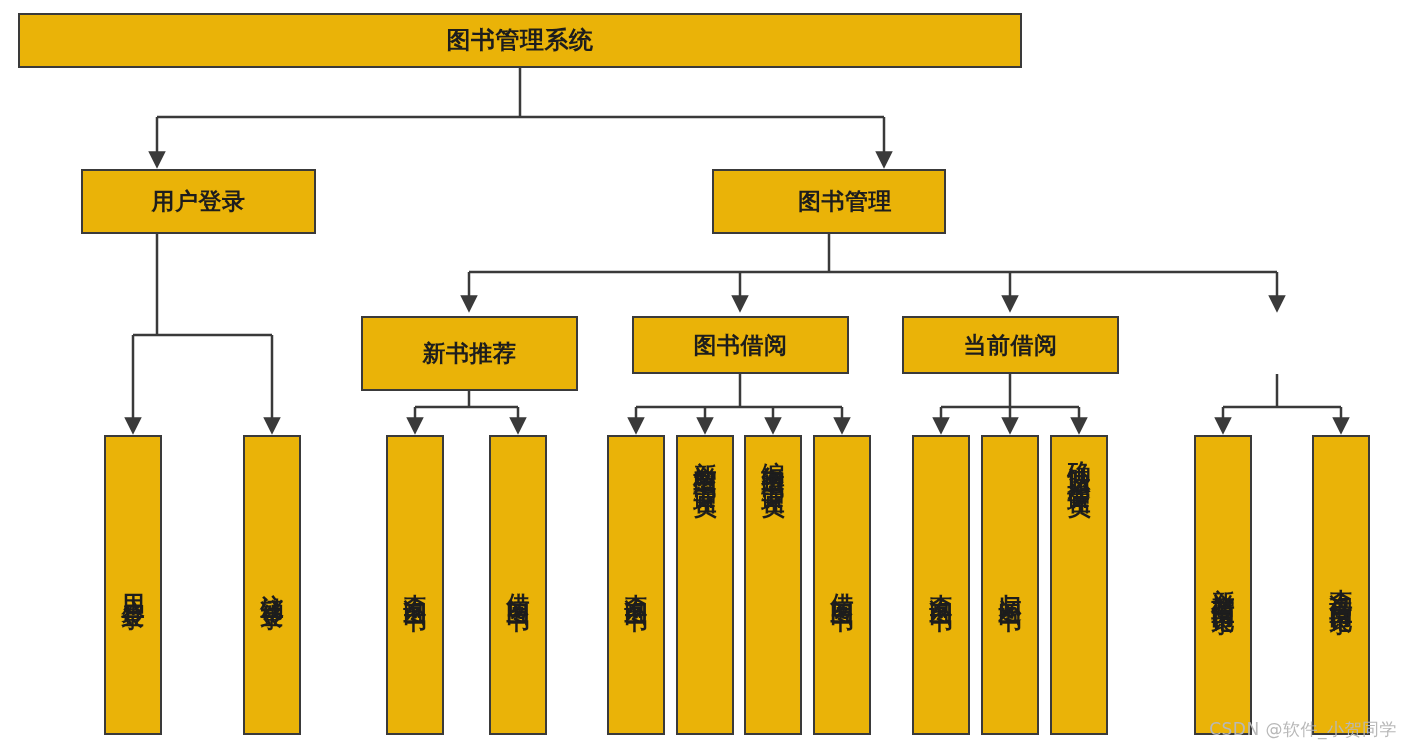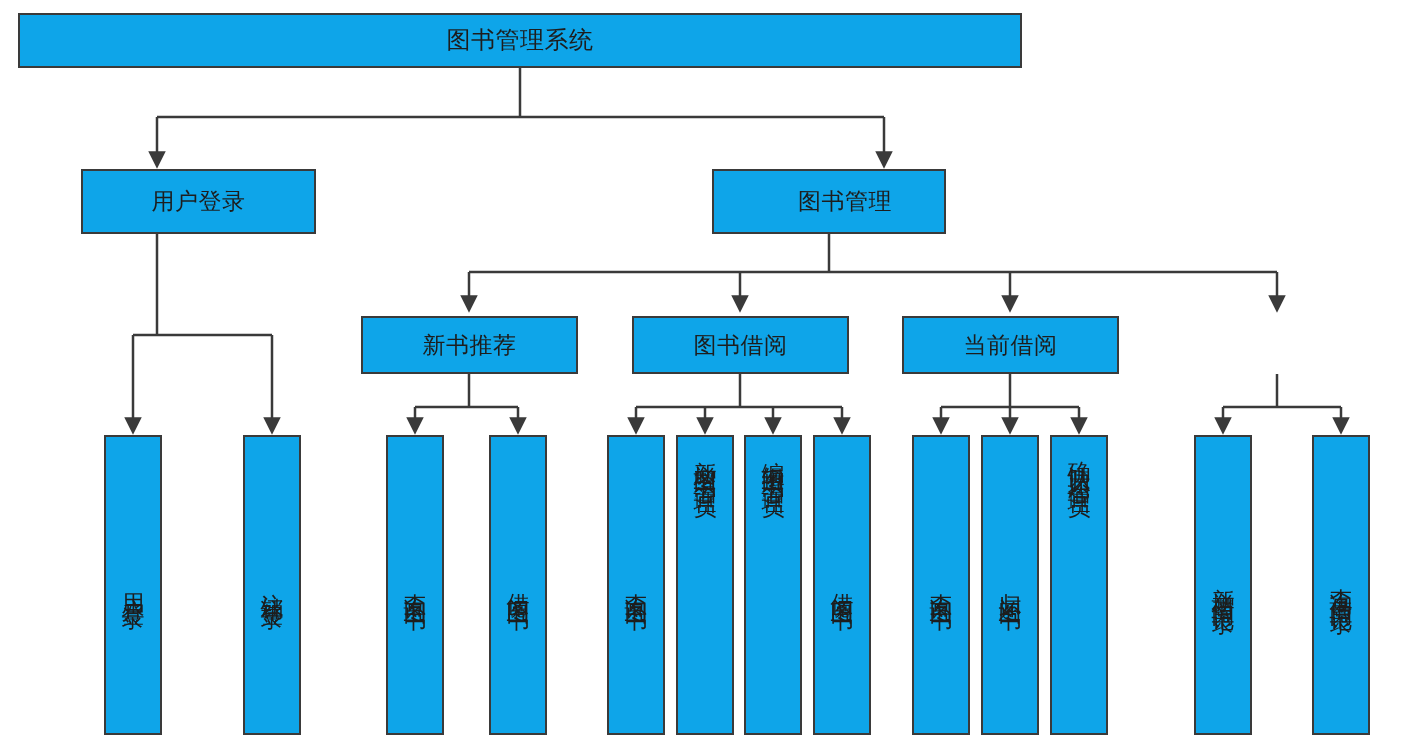--- a/index.html
+++ b/index.html
@@ -21,25 +21,26 @@
     position: absolute;
     left: 0;
     top: 0;
     width: 1405px;
     height: 747px;
   }
   .node {
     position: absolute;
     box-sizing: border-box;
     border: 2.5px solid #3a3a3a;
-    background: #0ea5e9;
+    background: #eab308;
     display: flex;
     align-items: center;
     justify-content: center;
     color: #1d1d1d;
+    font-weight: bold;
   }
   .node-label {
     display: block;
     text-align: center;
     line-height: 1.08;
     letter-spacing: 0.5px;
   }
   
   .node.horiz .node-label {
     writing-mode: horizontal-tb;
@@ -137,21 +138,21 @@
   </div>
 
   <div class="node horiz" style="left:81px; top:169px; width:235px; height:65px;">
     <span class="node-label">用户登录</span>
   </div>
 
   <div class="node horiz" style="left:712px; top:169px; width:234px; height:65px;padding-left:32px;">
     <span class="node-label">图书管理</span>
   </div>
 
-  <div class="node horiz" style="left:361px; top:316px; width:217px; height:58px;">
+  <div class="node horiz" style="left:361px; top:316px; width:217px; height:75px;">
     <span class="node-label">新书推荐</span>
   </div>
 
   <div class="node horiz" style="left:632px; top:316px; width:217px; height:58px;">
     <span class="node-label">图书借阅</span>
   </div>
 
   <div class="node horiz" style="left:902px; top:316px; width:217px; height:58px;">
     <span class="node-label">当前借阅</span>
   </div>
@@ -202,13 +203,14 @@
   </div>
 
   <div class="node vert centered" style="left:1194px; top:435px; width:58px; height:300px;">
     <span class="node-label">新增借阅记录</span>
   </div>
 
   <div class="node vert centered" style="left:1312px; top:435px; width:58px; height:300px;">
     <span class="node-label">查询借阅记录</span>
   </div>
 
+  <div id="watermark">CSDN @软件_小贺同学</div>
 </div>
 
 </body></html>

